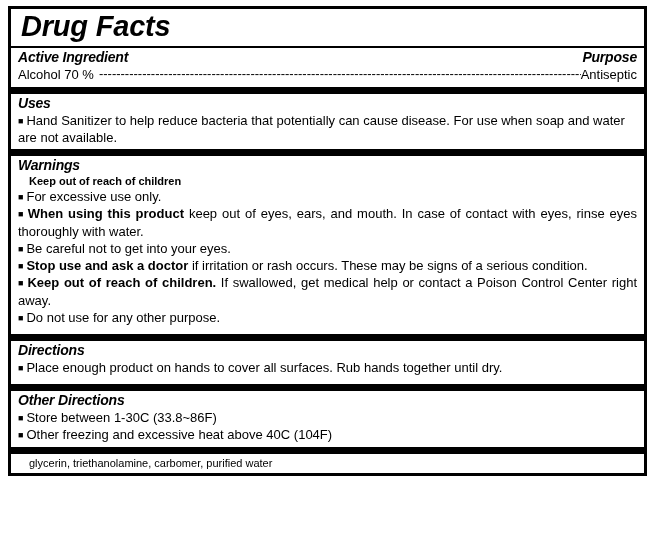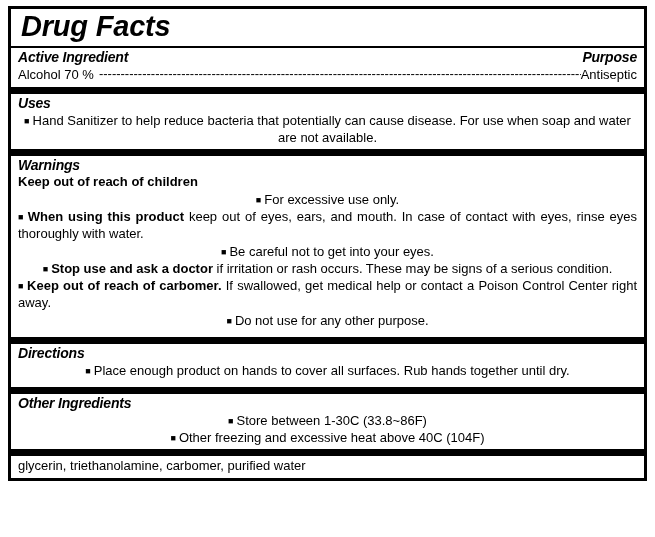--- a/index.html
+++ b/index.html
@@ -59,29 +59,30 @@
 
   
   .ai-row {
     display: flex;
     align-items: baseline;
     justify-content: space-between;
   }
 
   
   .body-text {
-    font-size: 13px;
+    font-size: 11px;
     line-height: 1.30;
+    margin-left: 11px;
   }
 
   .bold { font-weight: bold; }
   .bullet-line {
     font-size: 13px;
     line-height: 1.33;
-    text-align: center;
+    text-align: left;
     padding-left: 0;
   }
   .bullet-line.justify {
     text-align: justify;
   }
   .sq {
     font-size: 9px;
     vertical-align: 1px;
     padding-right: 3px;
     letter-spacing: 0;
@@ -157,21 +158,21 @@
 
     <div class="bullet-line">
       <span class="sq">■</span><span>Be careful not to get into your eyes.</span>
     </div>
 
     <div class="bullet-line">
       <span class="sq">■</span><span class="bold">Stop use and ask a doctor</span><span> if irritation or rash occurs. These may be signs of a serious condition.</span>
     </div>
 
     <div class="bullet-line justify">
-      <span class="sq">■</span><span class="bold">Keep out of reach of carbomer.</span><span> If swallowed, get medical help or contact a Poison Control Center right away.</span>
+      <span class="sq">■</span><span class="bold">Keep out of reach of children.</span><span> If swallowed, get medical help or contact a Poison Control Center right away.</span>
     </div>
 
     <div class="bullet-line">
       <span class="sq">■</span><span>Do not use for any other purpose.</span>
     </div>
 
     <div class="spacer-sm"></div>
   </div>
 
   <div class="rule-thick"></div>
@@ -180,21 +181,21 @@
     <div class="heading">Directions</div>
     <div class="bullet-line">
       <span class="sq">■</span><span>Place enough product on hands to cover all surfaces. Rub hands together until dry.</span>
     </div>
     <div class="spacer-sm"></div>
   </div>
 
   <div class="rule-thick"></div>
 
   <div class="panel">
-    <div class="heading">Other Ingredients</div>
+    <div class="heading">Other Directions</div>
     <div class="bullet-line">
       <span class="sq">■</span><span>Store between 1-30C (33.8~86F)</span>
     </div>
     <div class="bullet-line">
       <span class="sq">■</span><span>Other freezing and excessive heat above 40C (104F)</span>
     </div>
   </div>
 
   <div class="rule-thick"></div>
 

